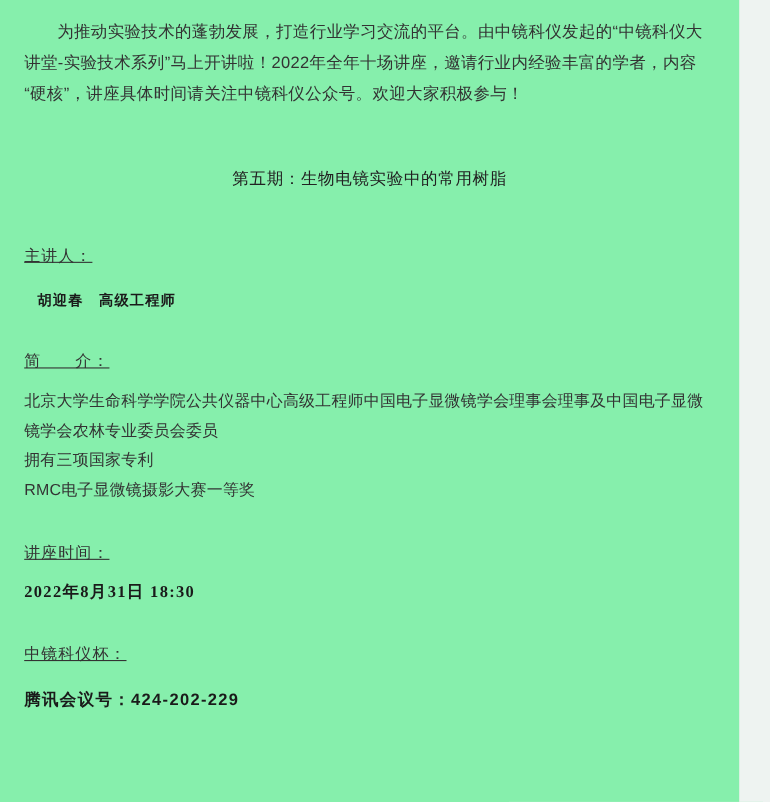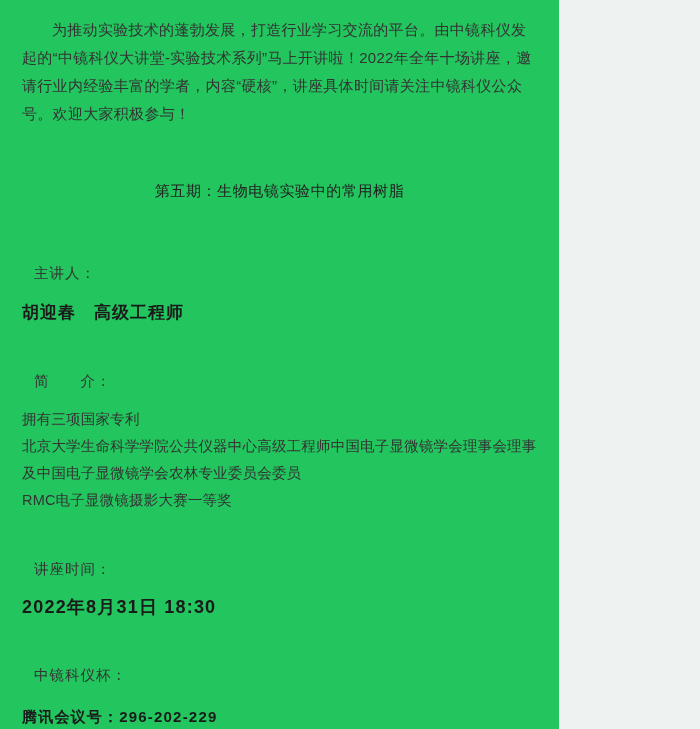--- a/index.html
+++ b/index.html
@@ -9,24 +9,24 @@
   body {
     width: 700px;
     height: 729px;
     background: #eef3f1;
     font-family: "Liberation Sans", sans-serif;
     color: #333333;
     -webkit-font-smoothing: antialiased;
   }
   .page {
     box-sizing: border-box;
-    width: 559px;
+    width: 672px;
     height: 729px;
     padding: 16px 22px 10px 22px;
-    background: #22c55e;
+    background: #86efac;
     overflow: hidden;
   }
   .intro {
     font-size: 15px;
     line-height: 28px;
     color: #333333;
     text-indent: 2em;
     letter-spacing: 0.3px;
     margin: 0 0 18px 0;
   }
@@ -37,53 +37,55 @@
     color: #222222;
     letter-spacing: 0.6px;
     margin: 22px 0 26px 0;
     line-height: 26px;
   }
   .label {
     font-size: 14.5px;
     color: #333333;
     line-height: 26px;
     letter-spacing: 1px;
-    margin: 12px;
+    margin: 0;
+    text-decoration: underline;
   }
   .speaker-name {
-    font-size: 17px;
+    font-size: 13px;
     font-weight: bold;
     color: #1a1a1a;
     line-height: 26px;
     letter-spacing: 1px;
-    margin: 14px 0 0 0;
+    margin: 14px 0 0 12px;
   }
   .spacer-lg { height: 30px; }
   .spacer-md { height: 18px; }
   .spacer-sm { height: 10px; }
   .bio-line {
     font-size: 14.5px;
     color: #333333;
     line-height: 27px;
     letter-spacing: 0.2px;
     margin: 0;
   }
   .bio-block {
     margin: 10px 0 0 0;
   }
   .bio-block p {
     margin: 0;
   }
   .time-value {
-    font-size: 18px;
+    font-size: 15px;
     font-weight: bold;
     color: #1a1a1a;
     letter-spacing: 1.2px;
     line-height: 26px;
     margin: 10px 0 0 0;
+    font-family: Liberation Serif, serif;
   }
   .meeting-value {
     font-size: 15px;
     font-weight: bold;
     color: #1a1a1a;
     letter-spacing: 1.2px;
     line-height: 26px;
     margin: 16px 0 0 0;
   }
 </style>
@@ -101,28 +103,28 @@
   <div class="spacer-md"></div>
 
   <p class="label">主讲人：</p>
   <p class="speaker-name">胡迎春　高级工程师</p>
 
   <div class="spacer-lg"></div>
 
   <p class="label">简　　介：</p>
 
   <div class="bio-block">
+    <p class="bio-line">北京大学生命科学学院公共仪器中心高级工程师中国电子显微镜学会理事会理事及中国电子显微镜学会农林专业委员会委员</p>
     <p class="bio-line">拥有三项国家专利</p>
-    <p class="bio-line">北京大学生命科学学院公共仪器中心高级工程师中国电子显微镜学会理事会理事及中国电子显微镜学会农林专业委员会委员</p>
     <p class="bio-line">RMC电子显微镜摄影大赛一等奖</p>
   </div>
 
   <div class="spacer-lg"></div>
 
   <p class="label">讲座时间：</p>
   <p class="time-value">2022年8月31日 18:30</p>
 
   <div class="spacer-lg"></div>
 
   <p class="label">中镜科仪杯：</p>
-  <p class="meeting-value">腾讯会议号：296-202-229</p>
+  <p class="meeting-value">腾讯会议号：424-202-229</p>
 
 </div>
 
 </body></html>

